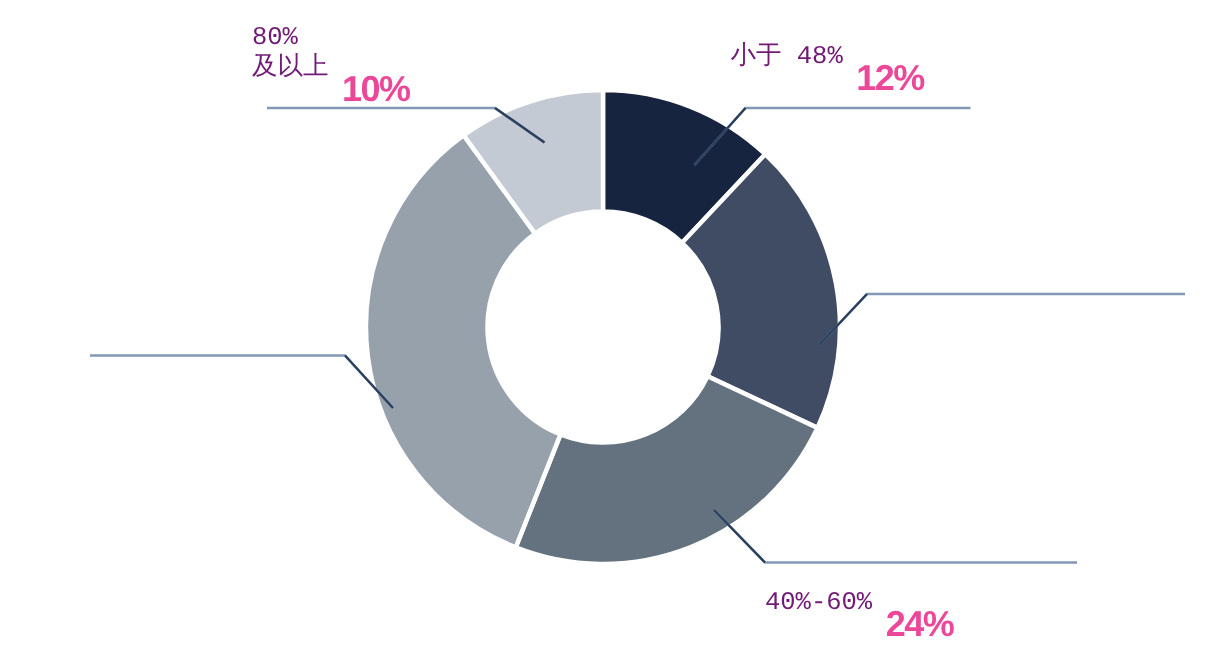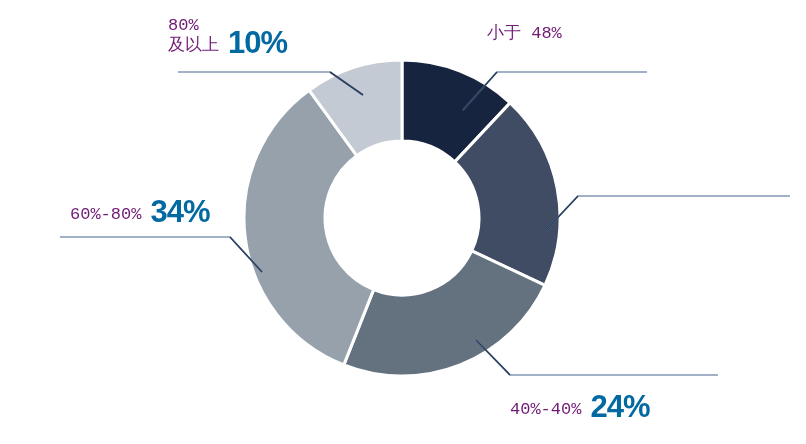--- a/index.html
+++ b/index.html
@@ -36,28 +36,28 @@
     font-size: 17px;
     font-family: Liberation Mono, monospace;
     letter-spacing: 0px;
     line-height: 1.12;
   }
   .ann-cat.two-line {
     line-height: 1.15;
     text-align: left;
   }
   .ann-val {
-    color: #0369a1;
-    font-size: 31px;
+    color: #ec4899;
+    font-size: 24px;
     font-weight: bold;
     font-family: "Liberation Sans", sans-serif;
     letter-spacing: -1px;
     margin-left: 9px;
     position: relative;
-    top: 3px;
+    top: 17px;
   }
 
   
   #ann-lt80   { left: 168px; top: 16px; }
   #ann-lt80 .ann-cat { position: relative; top: 0px; }
   #ann-under20{ left: 487px; top: 24px; }
   #ann-20-40  { left: 584px; top: 150px; }
   #ann-60-80  { left: 70px;  top: 193px; }
   #ann-40-60  { left: 510px; top: 388px; }
 </style>
@@ -96,26 +96,23 @@
   <div class="annotation" id="ann-lt80">
     <div class="ann-cat two-line">
       <div>80%</div>
       <div>及以上</div>
     </div>
     <div class="ann-val">10%</div>
   </div>
 
   <div class="annotation" id="ann-under20">
     <div class="ann-cat">小于 48%</div>
+    <div class="ann-val">12%</div>
   </div>
 
 
-  <div class="annotation" id="ann-60-80">
-    <div class="ann-cat">60%-80%</div>
-    <div class="ann-val">34%</div>
-  </div>
 
   <div class="annotation" id="ann-40-60">
-    <div class="ann-cat">40%-40%</div>
+    <div class="ann-cat">40%-60%</div>
     <div class="ann-val">24%</div>
   </div>
 
 </div>
 
 </body></html>

